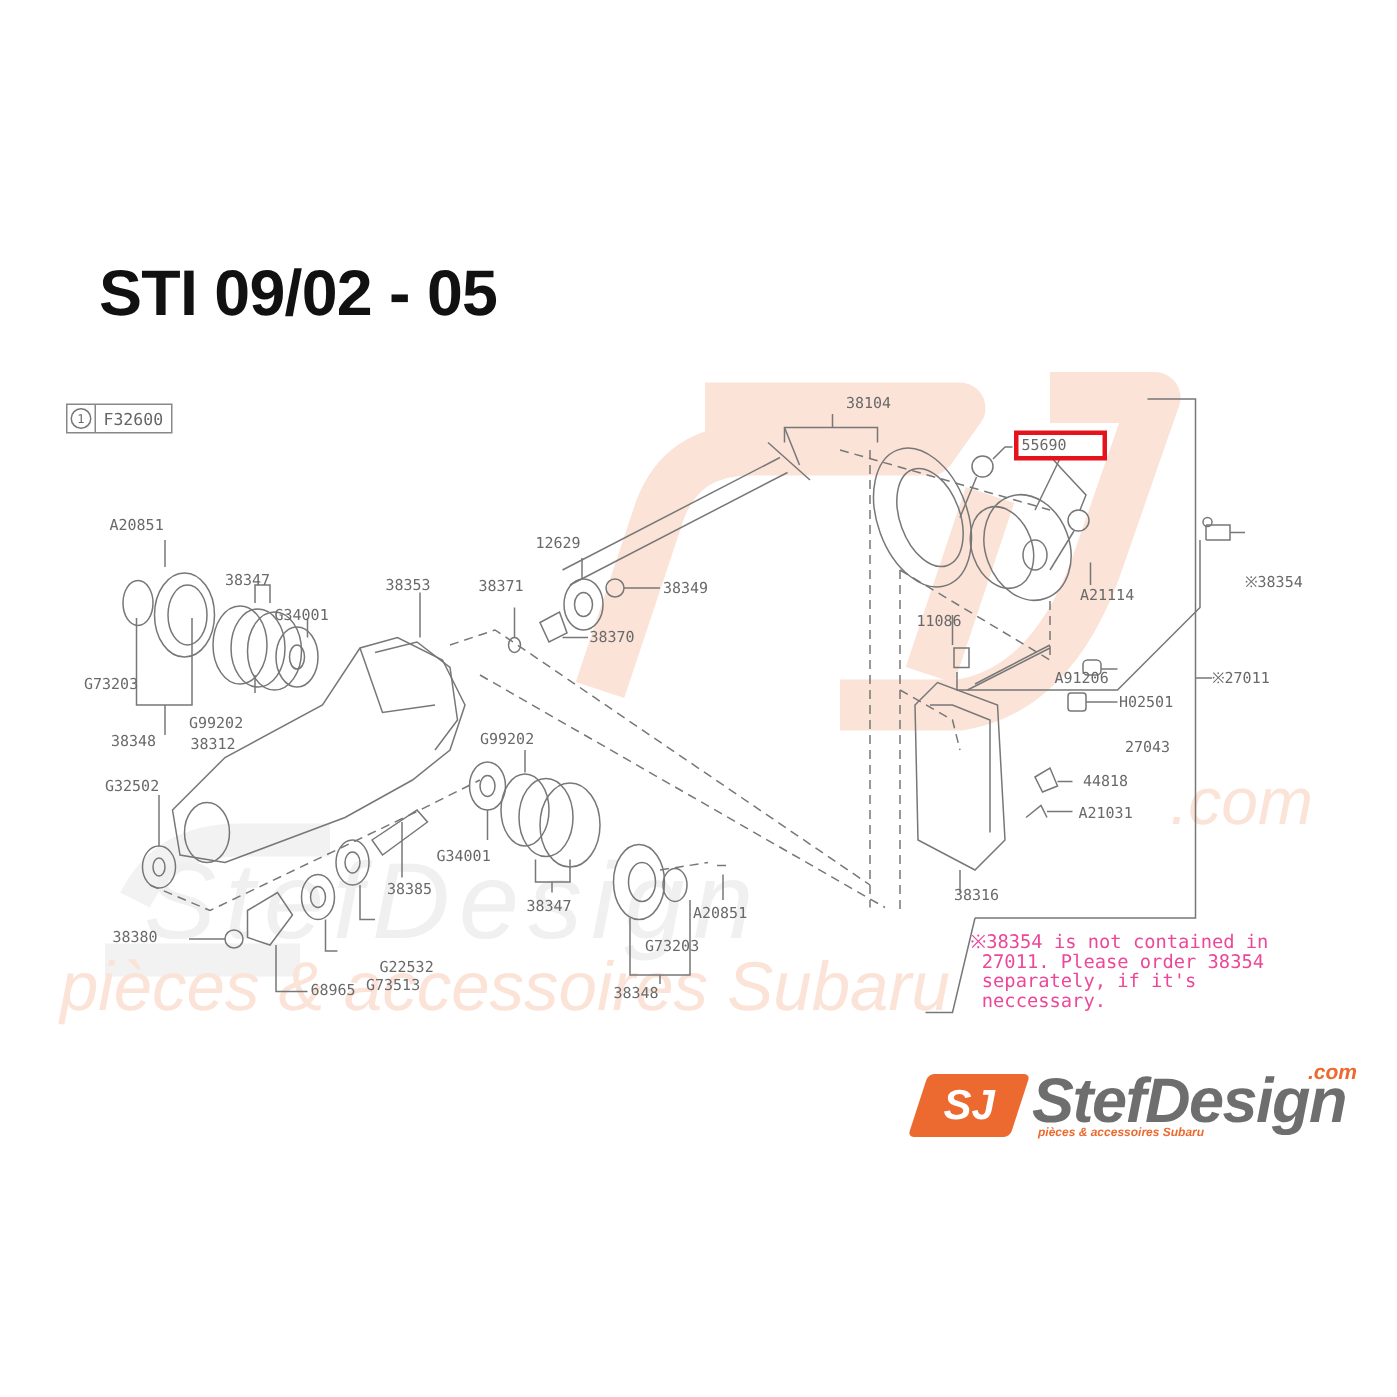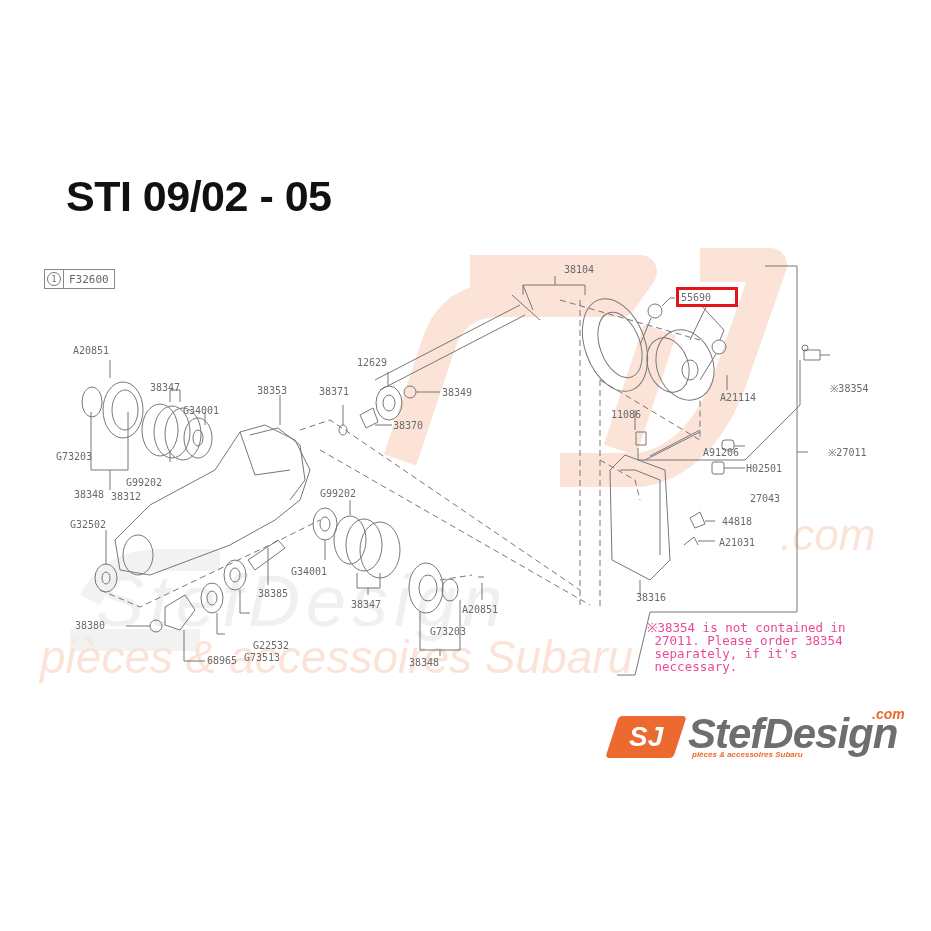--- a/index.html
+++ b/index.html
@@ -182,35 +182,35 @@
     <path d="M650 612 L635 675 L617 675"></path>
   </g>
 </svg>
 
 <div class="lbl" style="left:73px;top:344px;">A20851</div>
 <div class="lbl" style="left:150px;top:381px;">38347</div>
 <div class="lbl" style="left:183px;top:404px;">G34001</div>
 <div class="lbl" style="left:56px;top:450px;">G73203</div>
 <div class="lbl" style="left:126px;top:476px;">G99202</div>
 <div class="lbl" style="left:74px;top:488px;">38348</div>
-<div class="lbl" style="left:111px;top:490px;">38312</div>
+<div class="lbl" style="left:127px;top:490px;">38312</div>
 <div class="lbl" style="left:70px;top:518px;">G32502</div>
 <div class="lbl" style="left:257px;top:384px;">38353</div>
 <div class="lbl" style="left:319px;top:385px;">38371</div>
 <div class="lbl" style="left:357px;top:356px;">12629</div>
 <div class="lbl" style="left:442px;top:386px;">38349</div>
 <div class="lbl" style="left:393px;top:419px;">38370</div>
 <div class="lbl" style="left:564px;top:263px;">38104</div>
 <div class="lbl" style="left:681px;top:291px;">55690</div>
 <div class="highlight"></div>
 <div class="lbl" style="left:720px;top:391px;">A21114</div>
 <div class="lbl" style="left:830px;top:349px;margin-top:33px;">※38354</div>
 <div class="lbl" style="left:611px;top:408px;">11086</div>
 <div class="lbl" style="left:703px;top:446px;">A91206</div>
-<div class="lbl" style="left:808px;top:446px;margin-left:20px;">※27011</div>
+<div class="lbl" style="left:808px;top:446px;">※27011</div>
 <div class="lbl" style="left:746px;top:462px;">H02501</div>
 <div class="lbl" style="left:750px;top:492px;">27043</div>
 <div class="lbl" style="left:722px;top:515px;">44818</div>
 <div class="lbl" style="left:719px;top:536px;">A21031</div>
 <div class="lbl" style="left:636px;top:591px;">38316</div>
 <div class="lbl" style="left:320px;top:487px;">G99202</div>
 <div class="lbl" style="left:291px;top:565px;">G34001</div>
 <div class="lbl" style="left:258px;top:587px;">38385</div>
 <div class="lbl" style="left:253px;top:607px;margin-top:32px;">G22532</div>
 <div class="lbl" style="left:351px;top:598px;">38347</div>

